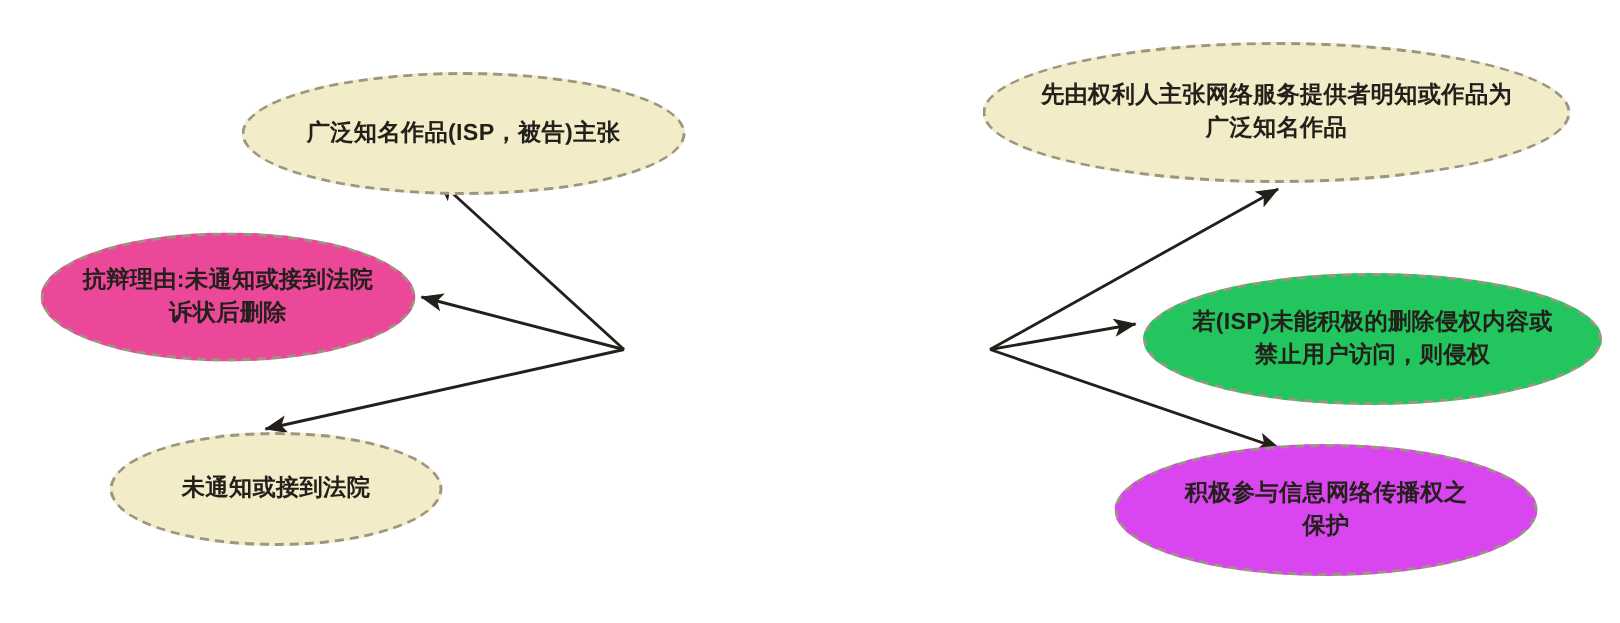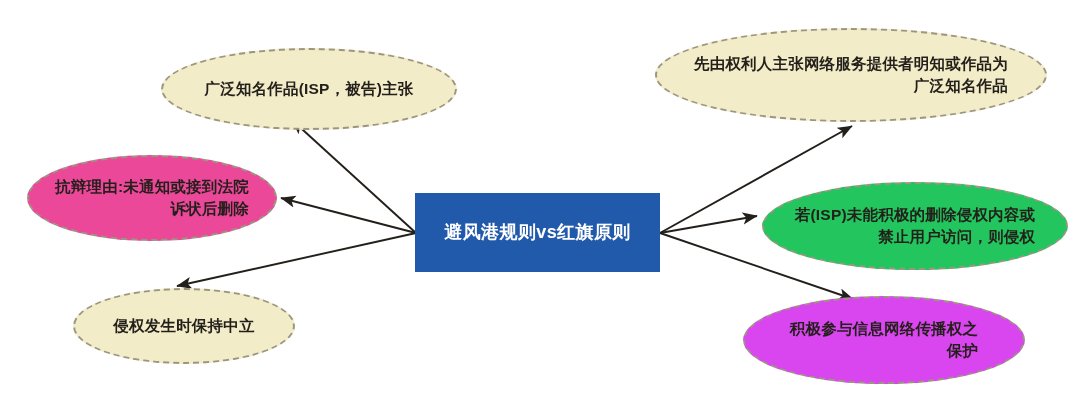--- a/index.html
+++ b/index.html
@@ -24,21 +24,21 @@
     width: 1080px;
     height: 415px;
     pointer-events: none;
   }
   .node {
     position: absolute;
     box-sizing: border-box;
     display: flex;
     align-items: center;
     justify-content: center;
-    text-align: right;
+    text-align: center;
   }
   .node-ellipse {
     background: #f2ecc8;
     border: 2px dashed #9c9680;
     border-radius: 50%;
   }
   .node-ellipse .node-label {
     color: #231f1a;
     font-weight: bold;
     font-size: 15.5px;
@@ -73,34 +73,31 @@
     <g id="edge-group">
         <line x1="416" y1="233" x2="292" y2="120" stroke="#231f1a" stroke-width="1.9" marker-end="url(#arrowhead)"></line>
         <line x1="416" y1="233" x2="281" y2="198" stroke="#231f1a" stroke-width="1.9" marker-end="url(#arrowhead)"></line>
         <line x1="416" y1="233" x2="177" y2="286" stroke="#231f1a" stroke-width="1.9" marker-end="url(#arrowhead)"></line>
         <line x1="660" y1="233" x2="852" y2="126" stroke="#231f1a" stroke-width="1.9" marker-end="url(#arrowhead)"></line>
         <line x1="660" y1="233" x2="757" y2="216" stroke="#231f1a" stroke-width="1.9" marker-end="url(#arrowhead)"></line>
         <line x1="660" y1="233" x2="853" y2="299" stroke="#231f1a" stroke-width="1.9" marker-end="url(#arrowhead)"></line>
       </g>
   </svg>
 
-  <div class="node node-center" id="node-center" style="left: 415px; top: 193px; width: 245px; height: 79px; background: rgb(33, 89, 171);">
-    <span class="node-label" style="color: rgb(255, 255, 255);">避风港规则vs红旗原则</span>
-  </div>
 
   <div id="node-layer">
       <div class="node node-ellipse" id="node-isp-claim" style="left: 161px; top: 48px; width: 296px; height: 82px; background: rgb(242, 236, 200); border-color: rgb(156, 150, 128);">
         <span class="node-label">广泛知名作品(ISP，被告)主张</span>
       </div>
       <div class="node node-ellipse" id="node-defense-reason" style="left: 27px; top: 155px; width: 250px; height: 86px; background: #ec4899; border-color: rgb(156, 150, 128);">
         <span class="node-label">抗辩理由:未通知或接到法院
 诉状后删除</span>
       </div>
       <div class="node node-ellipse" id="node-stay-neutral" style="left: 73px; top: 288px; width: 222px; height: 76px; background: rgb(242, 236, 200); border-color: rgb(156, 150, 128);">
-        <span class="node-label">侵权发生时保持中立</span>
+        <span class="node-label">未通知或接到法院</span>
       </div>
       <div class="node node-ellipse" id="node-rights-holder-claim" style="left: 655px; top: 28px; width: 392px; height: 94px; background: rgb(242, 236, 200); border-color: rgb(156, 150, 128);">
         <span class="node-label">先由权利人主张网络服务提供者明知或作品为
 广泛知名作品</span>
       </div>
       <div class="node node-ellipse" id="node-isp-infringement" style="left: 762px; top: 182px; width: 306px; height: 88px; background: #22c55e; border-color: rgb(156, 150, 128);">
         <span class="node-label">若(ISP)未能积极的删除侵权内容或
 禁止用户访问，则侵权</span>
       </div>
       <div class="node node-ellipse" id="node-active-participation" style="left: 743px; top: 296px; width: 282px; height: 88px; background: #d946ef; border-color: rgb(156, 150, 128);">

